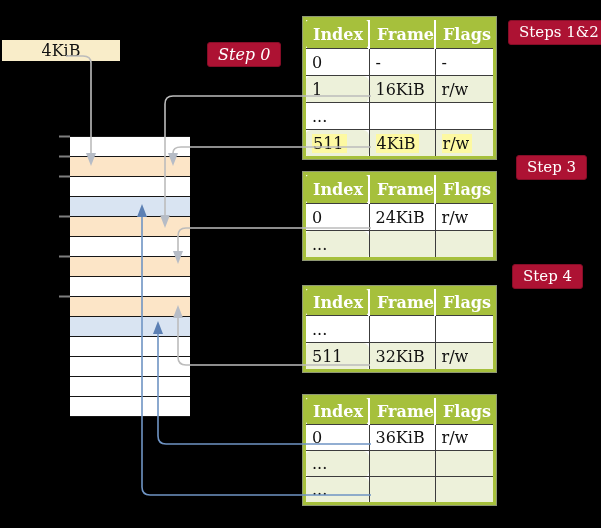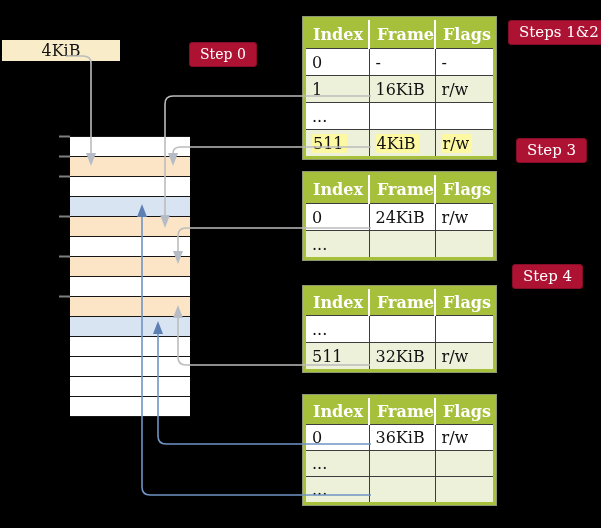--- a/index.html
+++ b/index.html
@@ -10,23 +10,23 @@
   
   .frame-box{
     position:absolute;left:2px;top:40px;width:118px;height:21px;
     background:#f9edc9;color:#111;font-size:16px;line-height:21px;text-align:center;
   }
   
   .step{
     position:absolute;background:#ad1233;color:#fff;font-size:15px;line-height:19px;
     padding:2px 10px;border-radius:3px;border:1px solid #850d27;white-space:nowrap;
   }
-  .step.s0{left:189px;top:42px;font-size:14px;}
+  .step.s0{left:207px;top:42px;font-size:16px;font-style:italic;}
   .step.s12{left:508px;top:20px;}
-  .step.s3{left:516px;top:138px;}
+  .step.s3{left:516px;top:155px;}
   .step.s4{left:512px;top:264px;}
   
   .mcol{position:absolute;left:70px;top:136px;width:120px;border-top:1px solid #161616;}
   .mrow{height:20px;box-sizing:border-box;border-bottom:1px solid #161616;background:#fff;}
   .mrow[data-kind="plain"]{background:#ffffff;}
   .mrow[data-kind="pagetable"]{background:#fce5c7;}
   .mrow[data-kind="mapped"]{background:#d9e4f2;}
   
   .ptable{
     position:absolute;border-collapse:collapse;table-layout:fixed;
@@ -35,21 +35,21 @@
   }
   .ptable th{
     background:#a6c03c;color:#fff;font-weight:bold;text-align:left;
     padding:0 0 0 7px;border-right:2px solid #fff;height:28px;font-size:16px;
   }
   .ptable th:last-child{border-right:none;margin-top:8px;}
   .ptable td{
     border:1px solid #3c3c3c;padding:0 0 0 6px;height:26px;vertical-align:middle;
     background:#fff;
   }
-  .ptable th:nth-child(1),.ptable td:nth-child(1){width:55px;}
+  .ptable th:nth-child(1),.ptable td:nth-child(1){width:55px;border-radius:6px;}
   .ptable th:nth-child(2),.ptable td:nth-child(2){width:57px;}
   .ptable th:nth-child(3),.ptable td:nth-child(3){width:50px;}
   .ptable tr[data-shade="alt"] td{background:#edf1da;}
   .ptable td span[data-hl="yellow"]{background:#fdf9a2;padding:0 3px 0 1px;}
   .t1{left:303px;top:17px;}
   .t2{left:303px;top:172px;}
   .t3{left:303px;top:286px;}
   .t4{left:303px;top:395px;}
   .t3 th{height:26px;}
   .t4 th{height:26px;}

